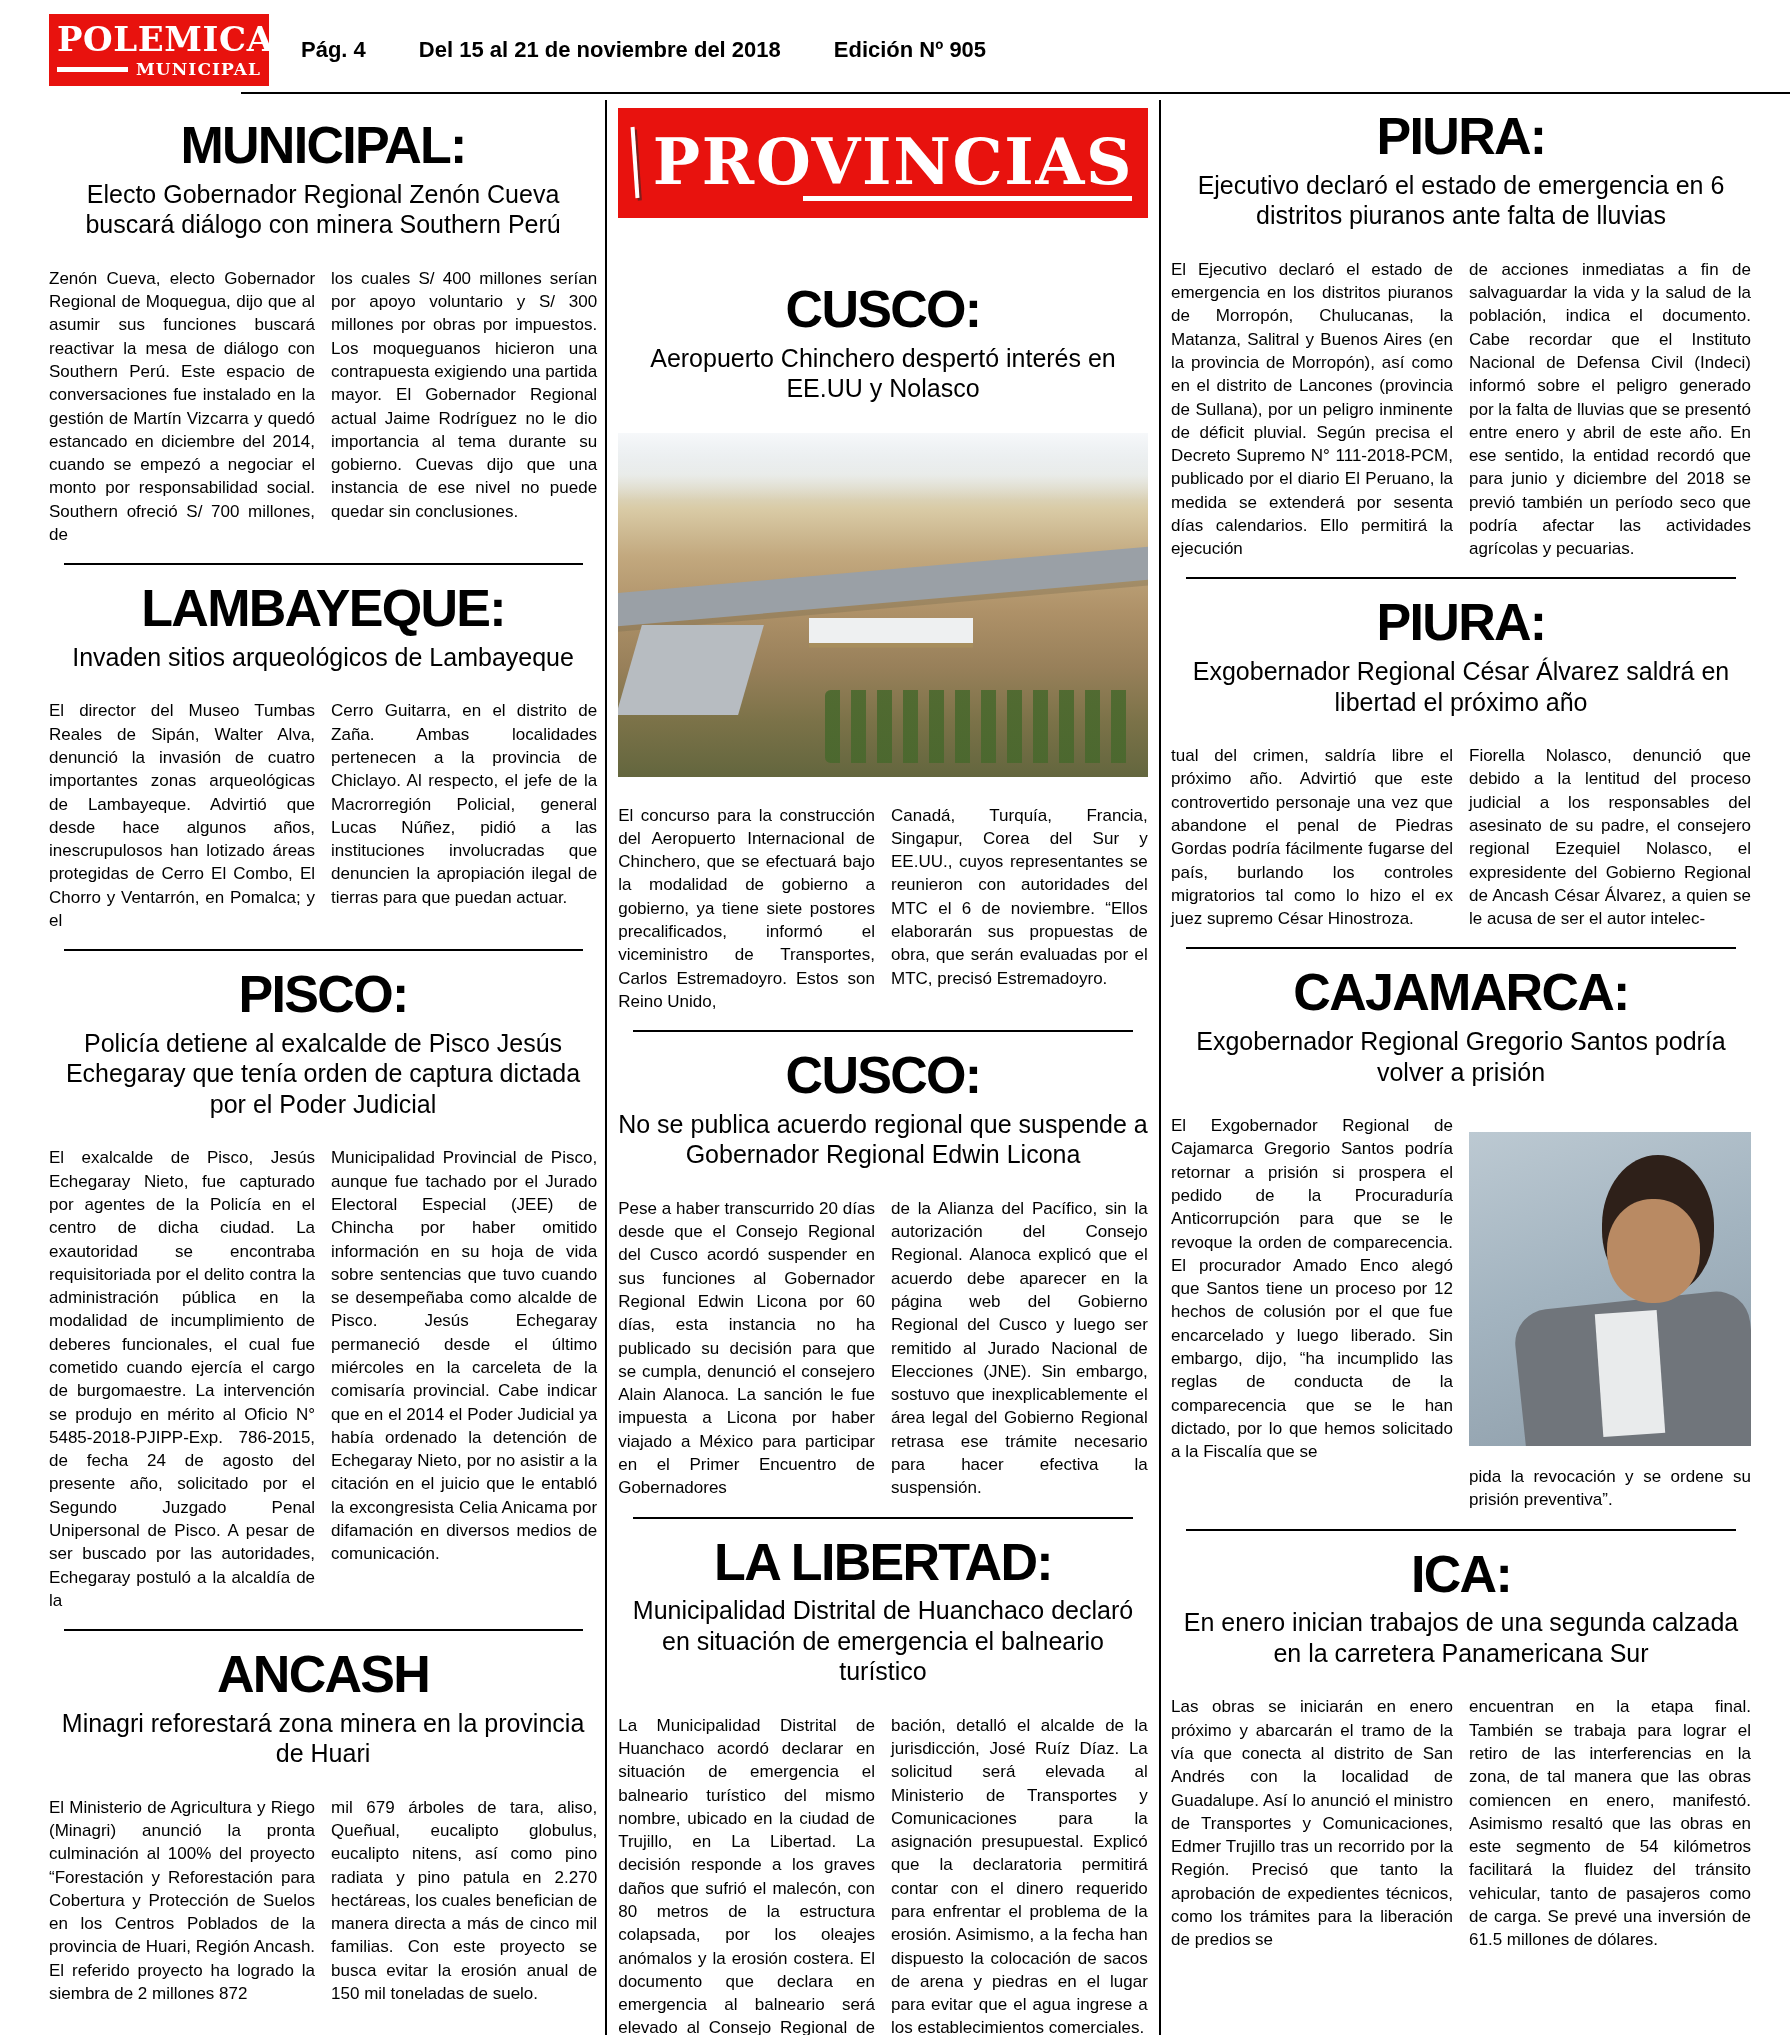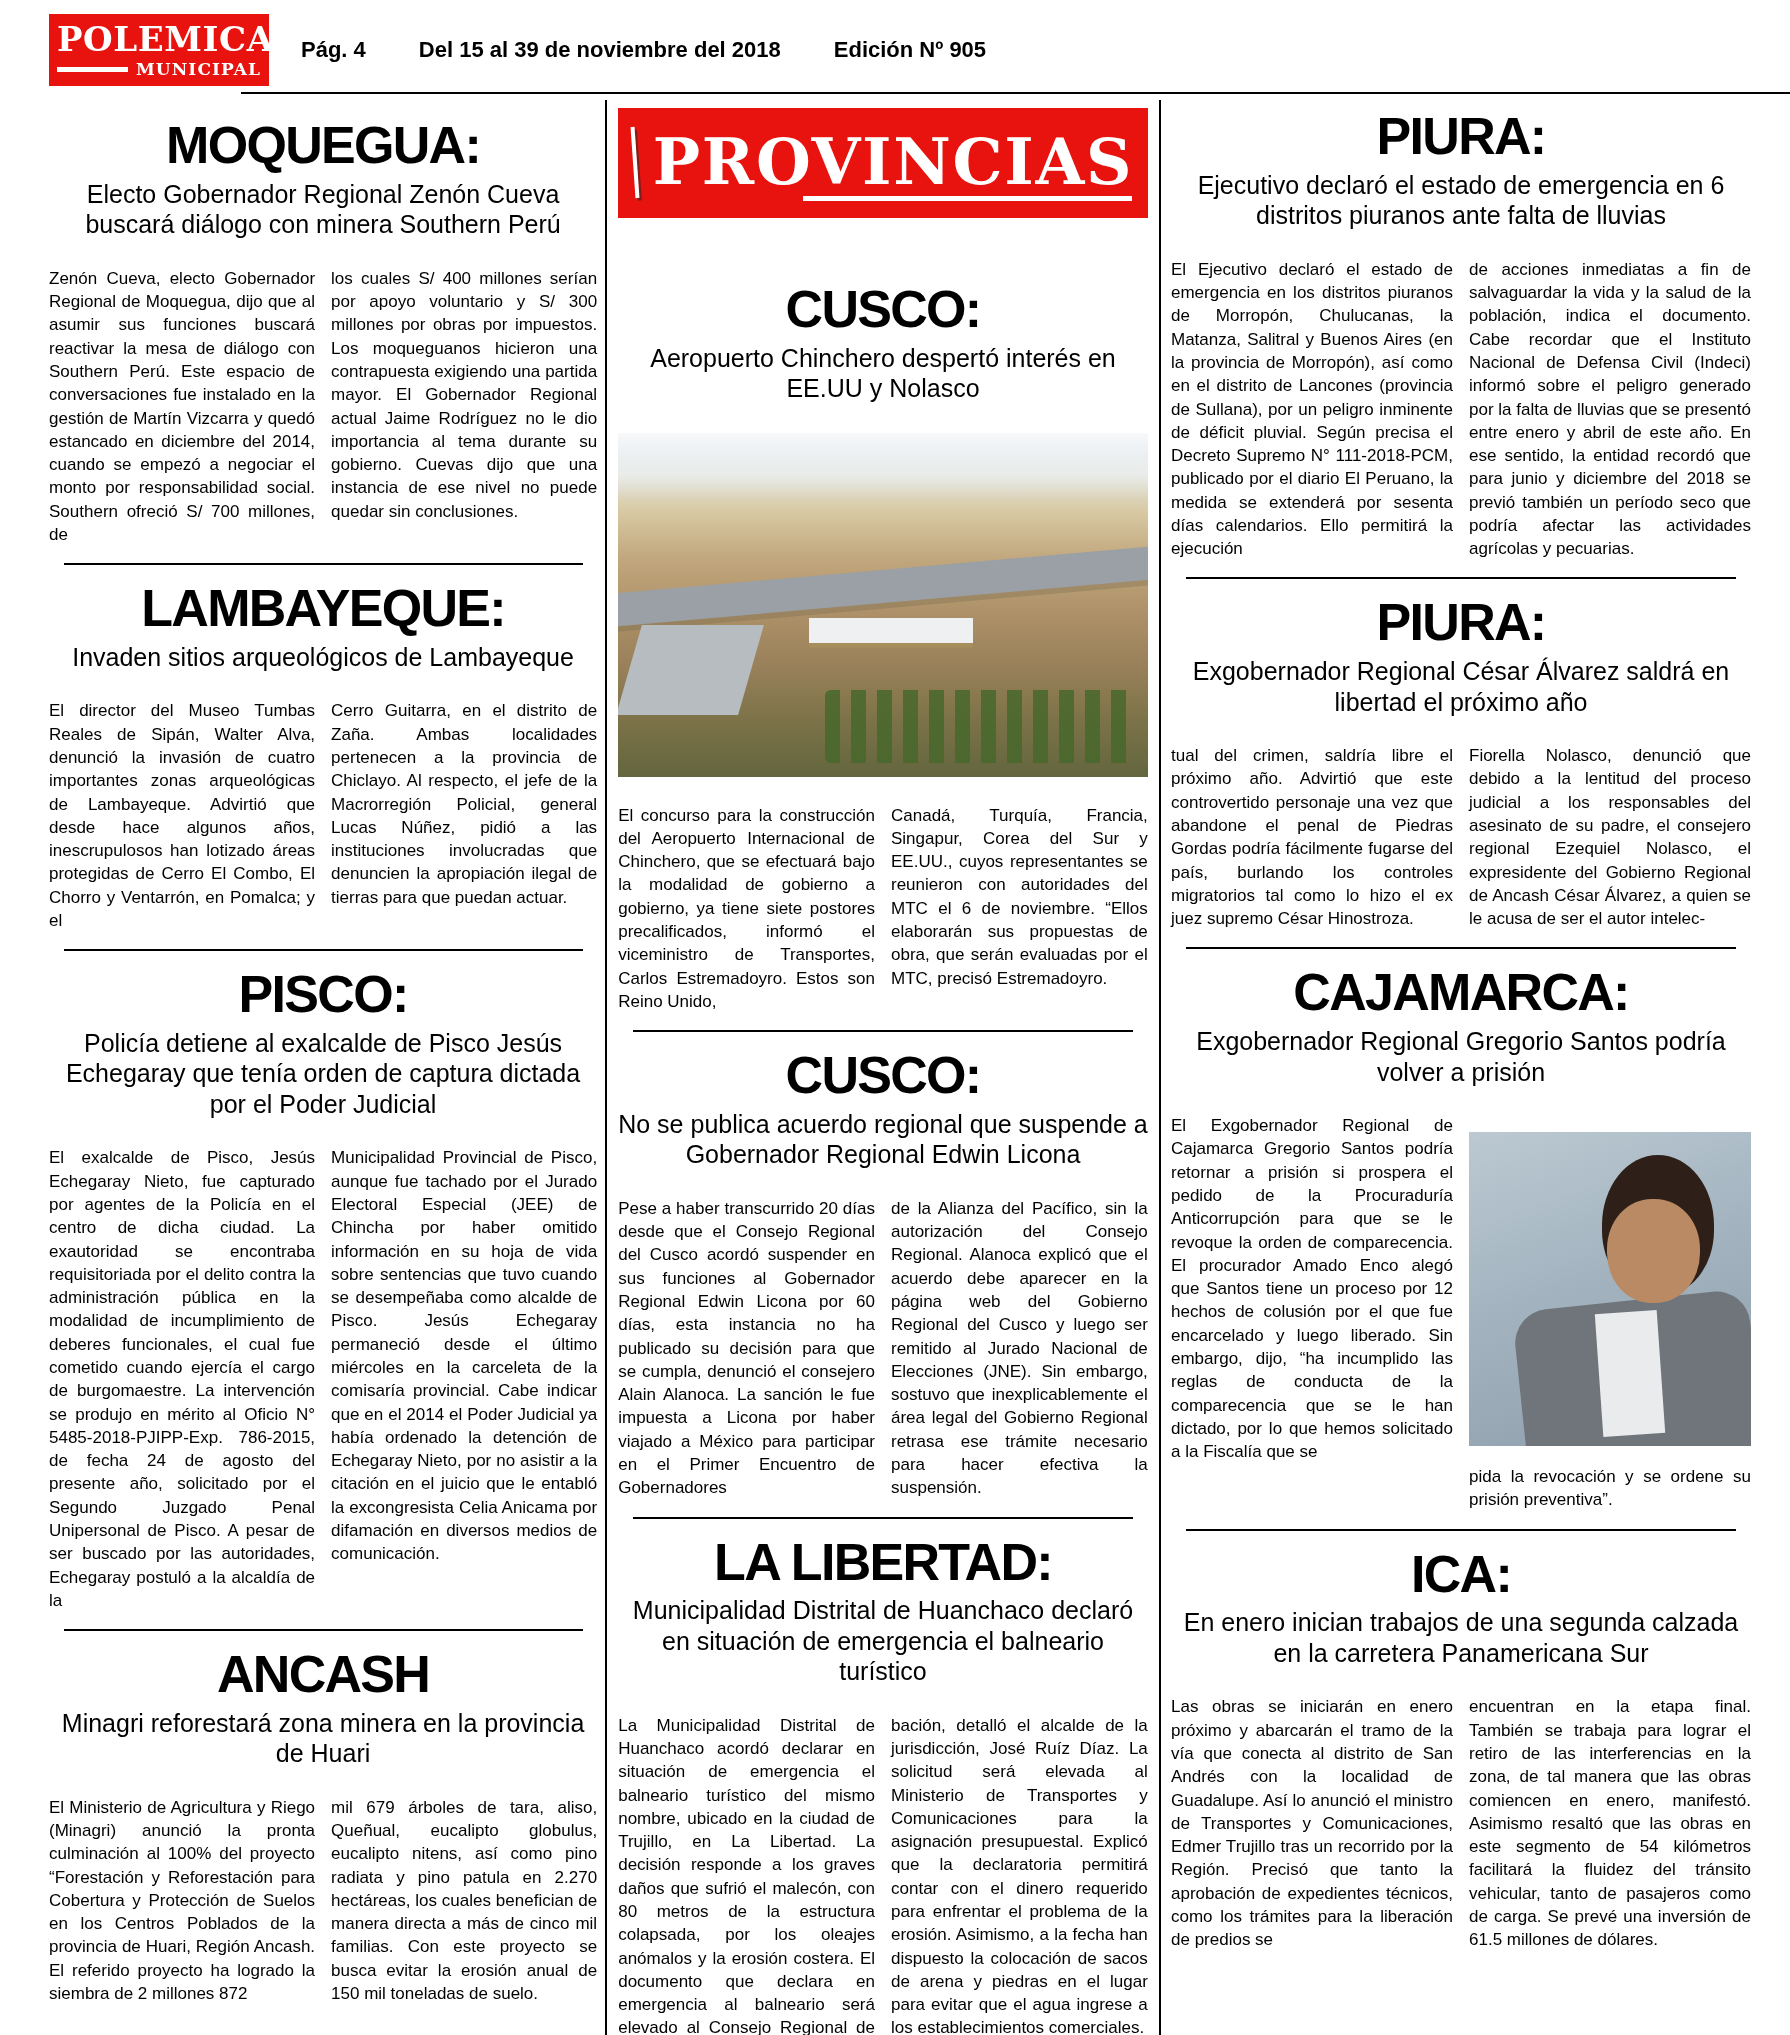--- a/index.html
+++ b/index.html
@@ -63,32 +63,32 @@
   <div class="header">
     <div class="logo">
       <div class="logo-top">POLEMICA</div>
       <div class="logo-row">
         <div class="logo-bar"></div>
         <div class="logo-bottom">MUNICIPAL</div>
       </div>
     </div>
     <div class="header-info">
       <span>Pág. 4</span>
-      <span>Del 15 al 39 de noviembre del 2018</span>
+      <span>Del 15 al 21 de noviembre del 2018</span>
       <span>Edición Nº 905</span>
     </div>
     <div class="header-rule"></div>
   </div>
 
   <div class="cols">
 
     <div class="colL">
 
       <div>
-        <div class="region">MOQUEGUA:</div>
+        <div class="region">MUNICIPAL:</div>
         <div class="sub">Electo Gobernador Regional Zenón Cueva buscará diálogo con minera Southern Perú</div>
         <div class="body">
           <div class="bcol">Zenón Cueva, electo Gobernador Regional de Moquegua, dijo que al asumir sus funciones buscará reactivar la mesa de diálogo con Southern Perú. Este espacio de conversaciones fue instalado en la gestión de Martín Vizcarra y quedó estancado en diciembre del 2014, cuando se empezó a negociar el monto por responsabilidad social. Southern ofreció S/ 700 millones, de</div>
           <div class="bcol">los cuales S/ 400 millones serían por apoyo voluntario y S/ 300 millones por obras por impuestos. Los moqueguanos hicieron una contrapuesta exigiendo una partida mayor. El Gobernador Regional actual Jaime Rodríguez no le dio importancia al tema durante su gobierno. Cuevas dijo que una instancia de ese nivel no puede quedar sin conclusiones.</div>
         </div>
       </div>
 
       <hr class="rule">
 
       <div>

